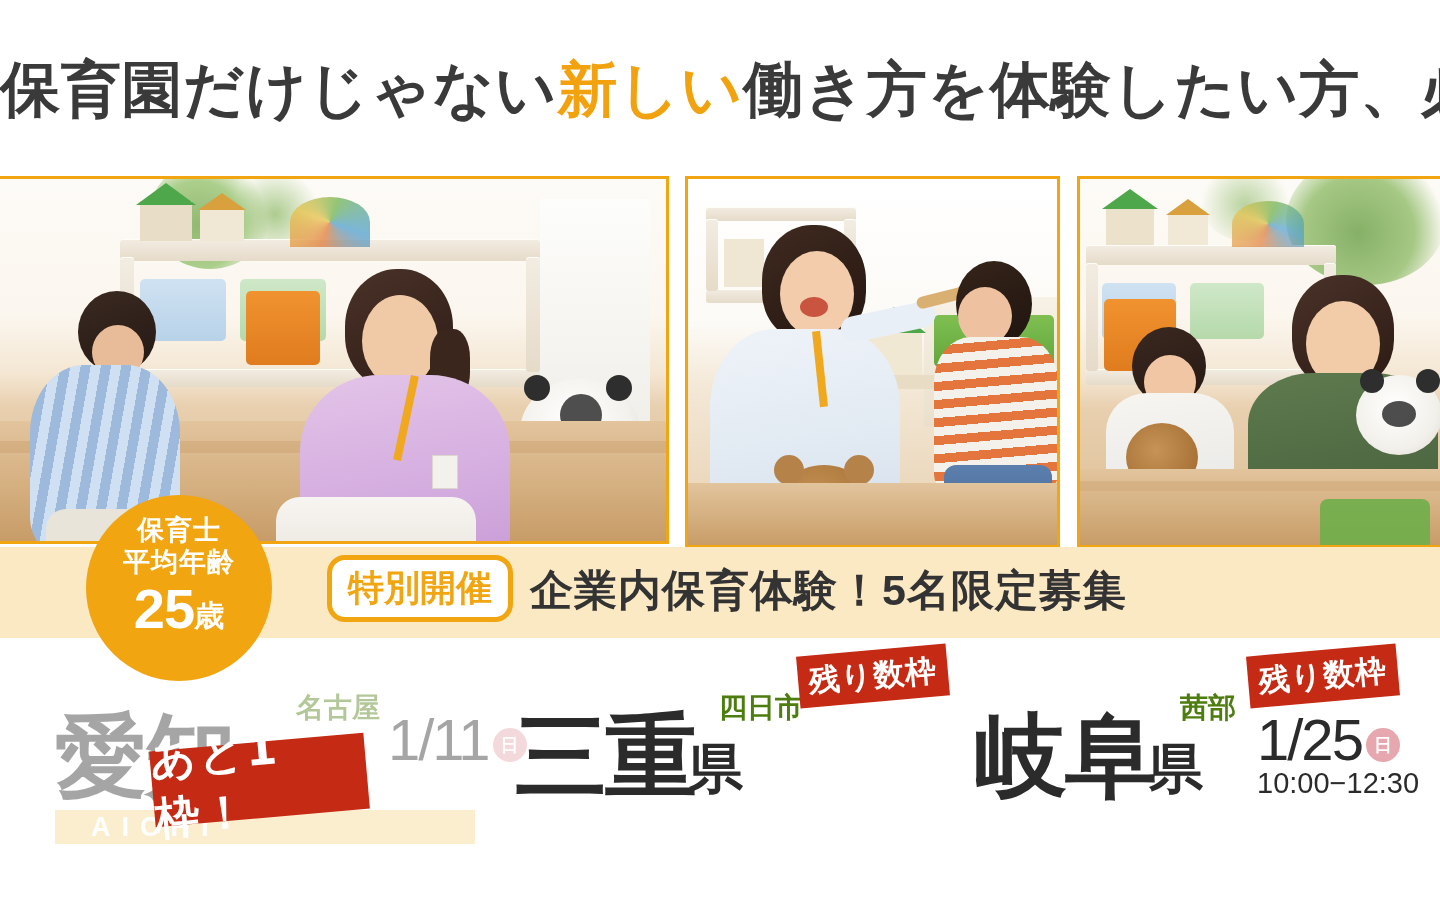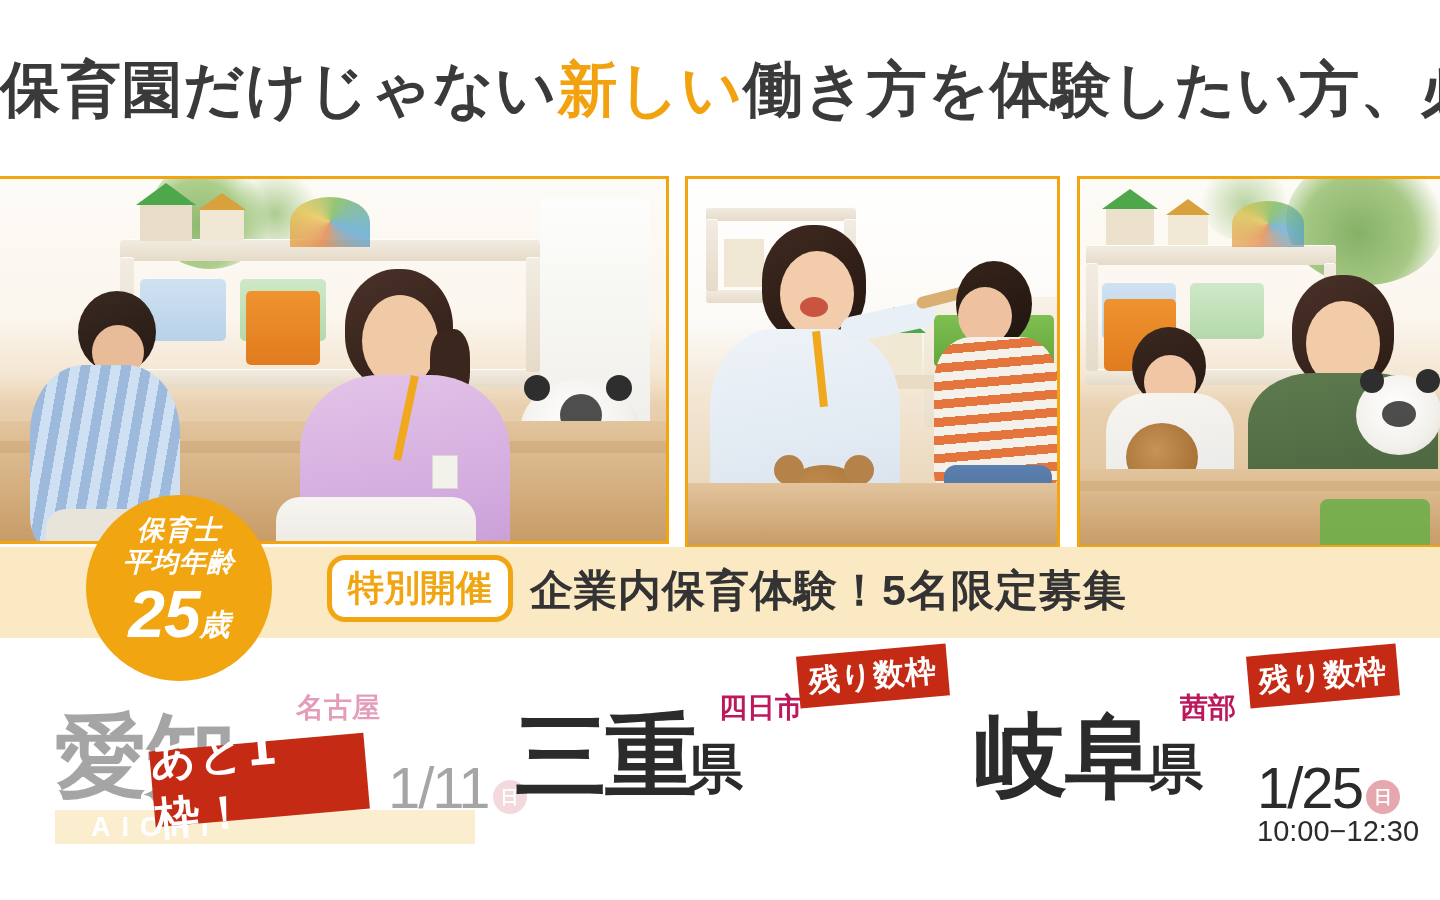--- a/index.html
+++ b/index.html
@@ -94,26 +94,25 @@
   .age-badge {
     position:absolute;
     left:86px; top:495px;
     width:186px; height:186px;
     border-radius:50%;
     background:#F0A511;
     color:#ffffff;
     text-align:center;
     z-index:6;
     padding-top:20px;
-    font-style:italic;
   }
   .age-badge .l1 { font-size:27px; font-weight:bold; line-height:1.18; letter-spacing:1px;}
   .age-badge .l2 { font-size:27px; font-weight:bold; line-height:1.18; letter-spacing:1px;}
   .age-badge .l3 { margin-top:2px; line-height:1; }
-  .age-badge .num { font-size:66px; font-weight:bold; vertical-align:-2px; letter-spacing:-1px;}
+  .age-badge .num { font-size:56px; font-weight:bold; vertical-align:-2px; letter-spacing:-1px;}
   .age-badge .sai { font-size:30px; font-weight:bold; }
 
   
   .loc-row { position:absolute; left:0; top:638px; width:1440px; height:262px; }
 
   .loc { position:absolute; top:0; height:262px; }
   .loc-aichi { left:55px; width:430px; opacity:0.42; }
   .loc-mie   { left:515px; width:440px; }
   .loc-gifu  { left:975px; width:430px; }
 
@@ -125,25 +124,25 @@
   .pref-big {
     font-size:92px; font-weight:bold; color:#2b2b2b;
     line-height:0.88; letter-spacing:-2px; white-space:nowrap;
   }
   .pref-ken {
     font-size:54px; font-weight:bold; color:#2b2b2b;
     line-height:1; margin-left:-6px; margin-bottom:2px;
   }
   .city-tag {
     position:absolute;
-    font-size:28px; font-weight:bold; color:#be185d;
+    font-size:28px; font-weight:bold; color:#4d7c0f;
     letter-spacing:0px; line-height:1; white-space:nowrap;
   }
   .date-wrap { position:absolute; }
-  .date-line { display:flex; align-items:flex-end; line-height:0.9;margin-top:48px; }
+  .date-line { display:flex; align-items:flex-start; line-height:0.9; }
   .date-num {
     font-size:58px; font-weight:normal; color:#2b2b2b;
     letter-spacing:-2px; line-height:0.9;
   }
   .dow {
     width:34px; height:34px; border-radius:50%;
     display:flex; align-items:center; justify-content:center;
     font-size:18px; font-weight:bold; color:#ffffff;
     margin-left:4px; margin-top:14px;
   }

